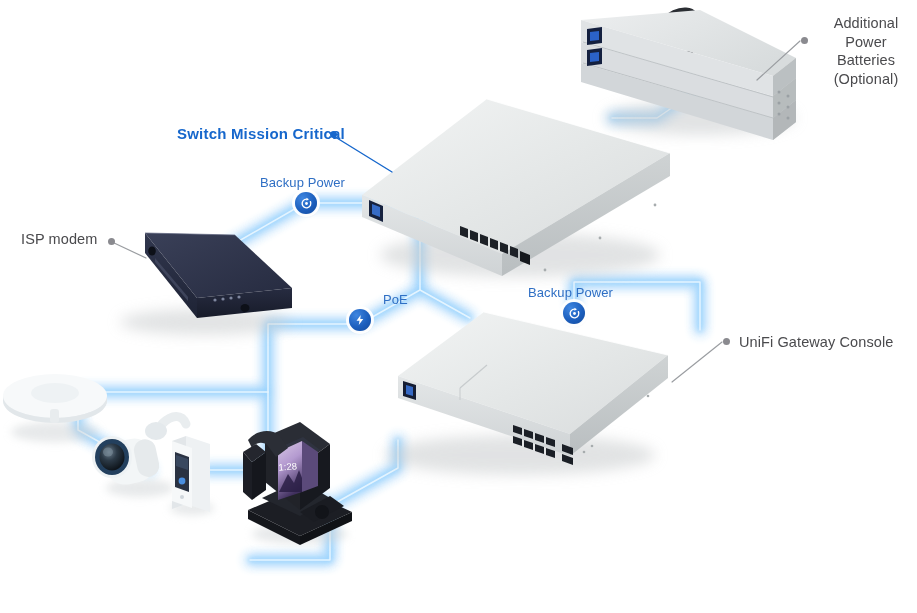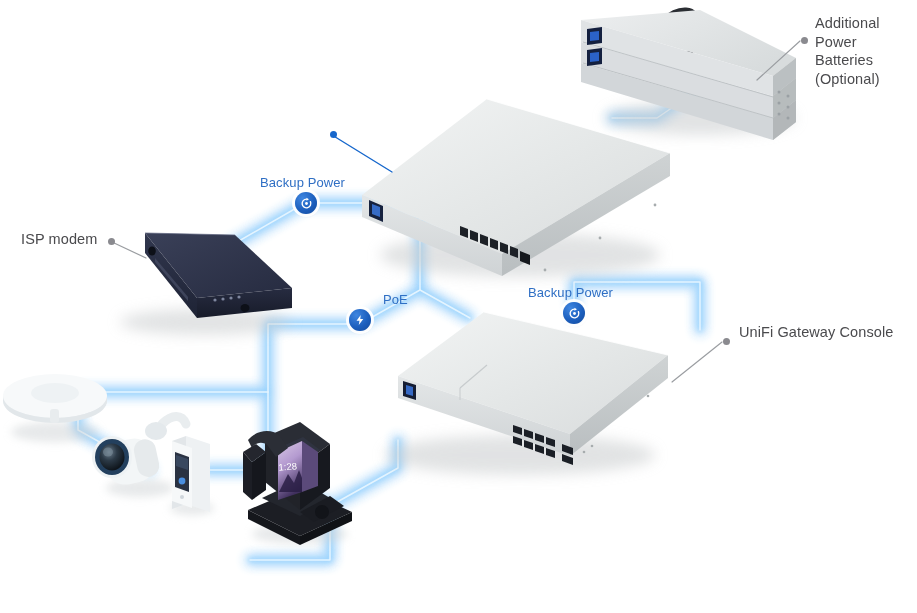--- a/index.html
+++ b/index.html
@@ -34,24 +34,24 @@
     color:#1667cc;
     font-weight:600;
     letter-spacing:.2px;
   }
   .label.badgelabel{
     font-weight:400;
     font-size:13px;
     color:#2f6fc4;
     text-align:left;
   }
-  #lbl-batteries{ left:815px; top:14px; }
+  #lbl-batteries{ left:815px; top:14px;text-align:center; }
   #lbl-switch   { left:177px; top:125px; font-size:15px;}
   #lbl-isp      { left:21px;  top:230px;text-align:right; }
-  #lbl-gateway  { left:739px; top:323px; }
+  #lbl-gateway  { left:739px; top:333px; }
   #lbl-bp1      { left:260px; top:174px; width:92px;}
   #lbl-bp2      { left:528px; top:284px; width:92px;}
   #lbl-poe      { left:339px; top:291px; width:42px;margin-left:44px;}
 
   
   .badge{
     position:absolute;
     width:22px;height:22px;
     border-radius:50%;
     background:radial-gradient(circle at 34% 28%,#3f86e0 0%,#1c5fbe 55%,#14499a 100%);
@@ -419,20 +419,21 @@
 
   <span class="dot" id="dot-batteries"></span>
   <span class="dot blue" id="dot-switch"></span>
   <span class="dot" id="dot-isp"></span>
   <span class="dot" id="dot-gateway"></span>
 
   <div class="label" id="lbl-batteries">Additional
 Power Batteries
 (Optional)</div>
 
+  <div class="label blue" id="lbl-switch">Switch Mission Critical</div>
 
   <div class="label" id="lbl-isp">ISP modem</div>
 
   <div class="label" id="lbl-gateway">UniFi Gateway Console</div>
 
   <div class="label badgelabel" id="lbl-bp1">Backup Power</div>
 
   <div class="label badgelabel" id="lbl-bp2">Backup Power</div>
 
   <div class="label badgelabel" id="lbl-poe">PoE</div>

